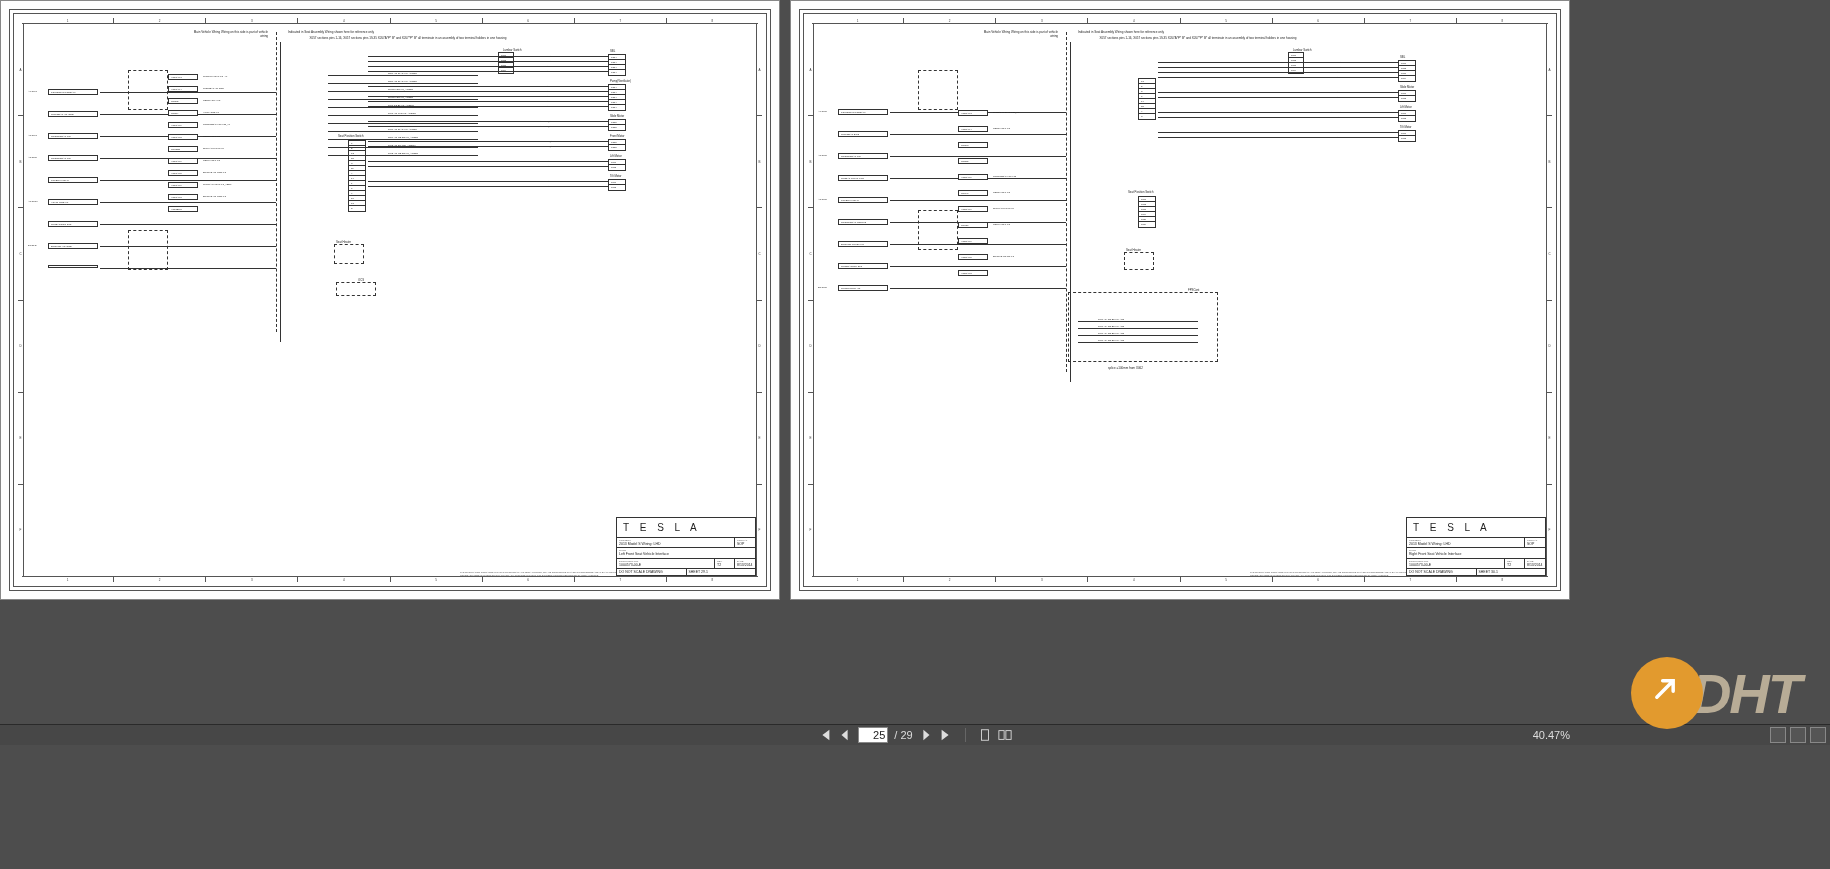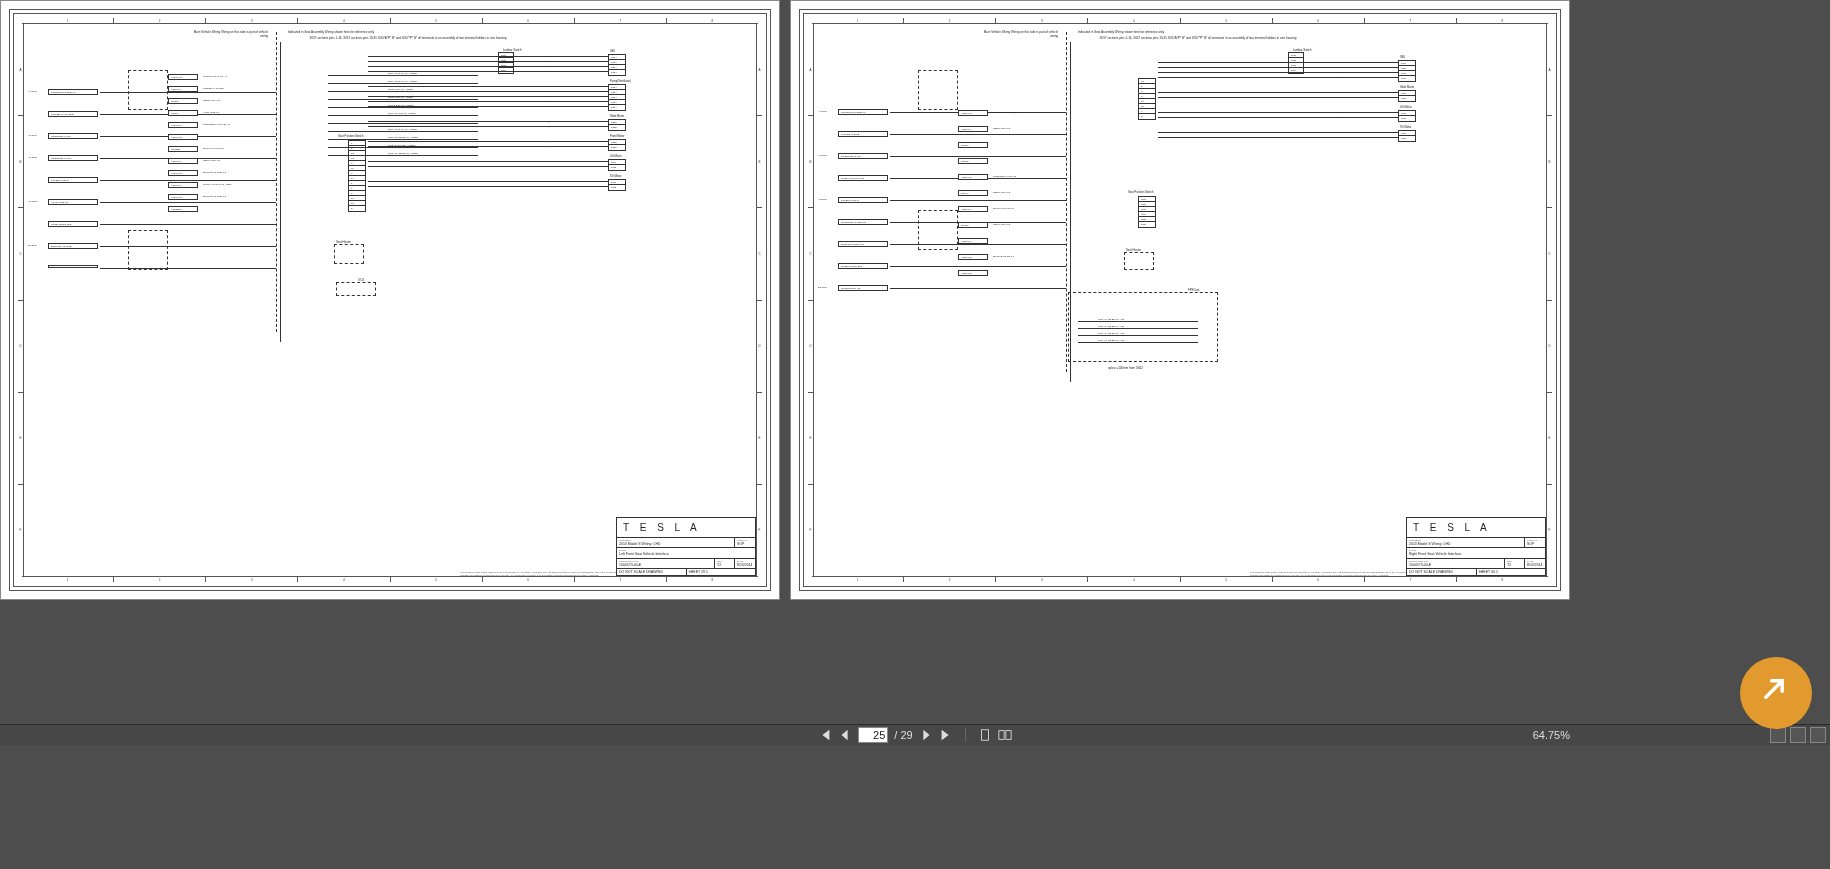--- a/index.html
+++ b/index.html
@@ -774,20 +774,21 @@
 </div>
 
 <div class="bottom-fill"></div>
 
 <div class="dht-logo">
   <div class="dht-circle">
     <svg class="dht-arrow" viewBox="0 0 24 24">
       <path d="M5 19 L19 5 M10 5 L19 5 L19 14" stroke="#fff" stroke-width="3" fill="none" stroke-linecap="round"></path>
     </svg>
   </div>
+  <div class="dht-text">DHT</div>
 </div>
 <div class="watermark-text">Share experiences - Succezz</div>
 
 <div class="toolbar">
   <div class="tb-nav-group">
     <svg class="nav-btn-svg" viewBox="0 0 16 16">
         <path d="M3 2v12M13 2L5 8l8 6z"></path>
       </svg>
     <svg class="nav-btn-svg" viewBox="0 0 16 16">
         <path d="M11 2L4 8l7 6z"></path>
@@ -802,19 +803,19 @@
       </svg>
     <div class="sep"></div>
     <svg class="nav-btn-svg" viewBox="0 0 16 16">
         <rect x="4" y="2" width="8" height="12" stroke="#ddd" fill="none"></rect>
       </svg>
     <svg class="nav-btn-svg" viewBox="0 0 16 16">
         <rect x="1" y="3" width="6" height="10" stroke="#ddd" fill="none"></rect>
         <rect x="9" y="3" width="6" height="10" stroke="#ddd" fill="none"></rect>
       </svg>
   </div>
-  <div class="zoom-text">64.75%</div>
+  <div class="zoom-text">40.47%</div>
   <div class="right-icons">
     <div class="ri-btn"></div>
     <div class="ri-btn"></div>
     <div class="ri-btn"></div>
   </div>
 </div>
 
 </body></html>

